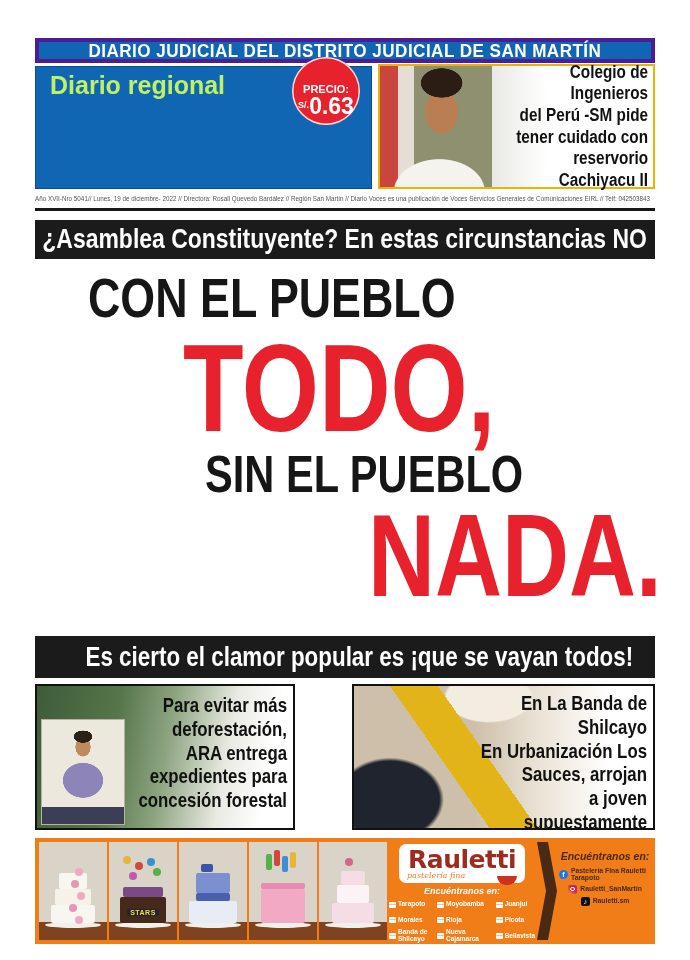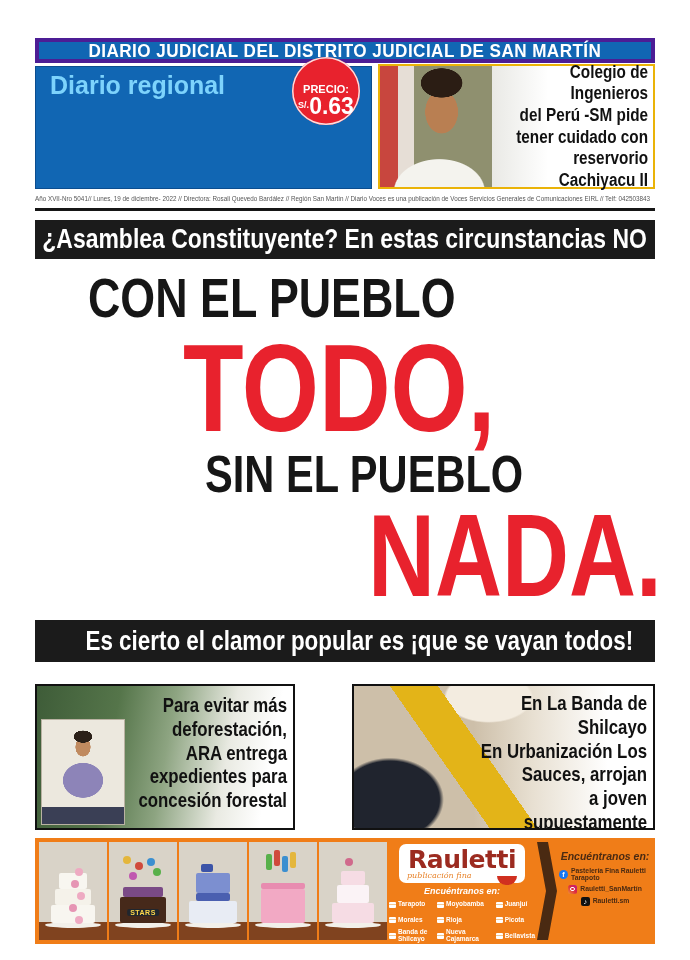--- a/index.html
+++ b/index.html
@@ -12,21 +12,21 @@
   .page{position:relative;width:690px;height:960px;background:#fff;overflow:hidden;}
 
   
   .top-banner{position:absolute;left:35px;top:38px;width:620px;height:25px;
     background:var(--blue);border:4px solid #4c1d95;display:flex;align-items:center;justify-content:center;}
   .top-banner span{color:#fff;font-weight:bold;font-size:19px;letter-spacing:.5px;
     transform:scaleX(.9);white-space:nowrap;}
 
   
   .masthead{position:absolute;left:35px;top:66px;width:337px;height:123px;
-    background:var(--blue);border:1px solid #0b4d8f;color:#7dd3fc;overflow:hidden;}
+    background:var(--blue);border:1px solid #0b4d8f;color:#bef264;overflow:hidden;}
   .masthead .kicker{font-weight:bold;font-size:25px;padding:4px 0 0 14px;}
   .masthead .voces{font-family:"DejaVu Serif",serif;font-weight:bold;font-size:76px;
     line-height:.92;text-align:center;letter-spacing:6px;margin-top:-6px;}
   .masthead .tagline{font-size:17.5px;text-align:center;margin-top:-2px;}
 
   .price-badge{position:absolute;left:292px;top:57px;width:68px;height:68px;border-radius:50%;
     background:var(--red);z-index:6;color:#fff;text-align:center;box-shadow:0 0 0 1.5px #fcdede inset;}
   .price-badge .plabel{font-weight:bold;font-size:11px;margin-top:26px;}
   .price-badge .prow{font-weight:bold;font-size:23px;line-height:1;}
   .price-badge .pcur{font-size:9px;vertical-align:6px;}
@@ -46,21 +46,21 @@
 
   
   .info-line{position:absolute;left:35px;top:195px;width:620px;font-size:7px;color:#555;
     white-space:nowrap;transform:scaleX(.9);transform-origin:left center;}
   .rule{position:absolute;left:35px;top:208px;width:620px;height:3px;background:#161616;}
 
   
   .banner{position:absolute;left:35px;width:620px;background:var(--ink);
     display:flex;align-items:center;justify-content:center;}
   .banner1{top:220px;height:39px;}
-  .banner2{top:620px;height:42px;padding-left:29px;}
+  .banner2{top:636px;height:42px;padding-left:29px;}
   .banner span{color:#fff;font-weight:bold;white-space:nowrap;}
   .banner1 span{font-size:27px;transform:scaleX(.85);}
   .banner2 span{font-size:28px;transform:scaleX(.8);}
 
   
   .hl{position:absolute;font-weight:bold;line-height:1;white-space:nowrap;
     transform:scaleX(.8);transform-origin:left top;}
   .hl.black{color:#161616;}
   .hl.red{color:var(--red);}
   .hl1{left:88px;top:270px;font-size:56px;}
@@ -251,21 +251,21 @@
           <i class="t1"></i>
           <i class="t2"></i>
           <i class="t3"></i>
           <i class="deco"></i>
         </div>
     </div>
 
     <div class="ad-mid">
       <div class="logo-card">
         <div class="brand">Rauletti</div>
-        <div class="brand-sub">publicación fina</div>
+        <div class="brand-sub">pastelería fina</div>
         <div class="smile-icon"></div>
       </div>
       <div class="loc-head">Encuéntranos en:</div>
       <div class="loc-grid">
         <div class="loc-item">
             <i class="store-icon"></i>
             <span>Tarapoto</span>
           </div>
         <div class="loc-item">
             <i class="store-icon"></i>

